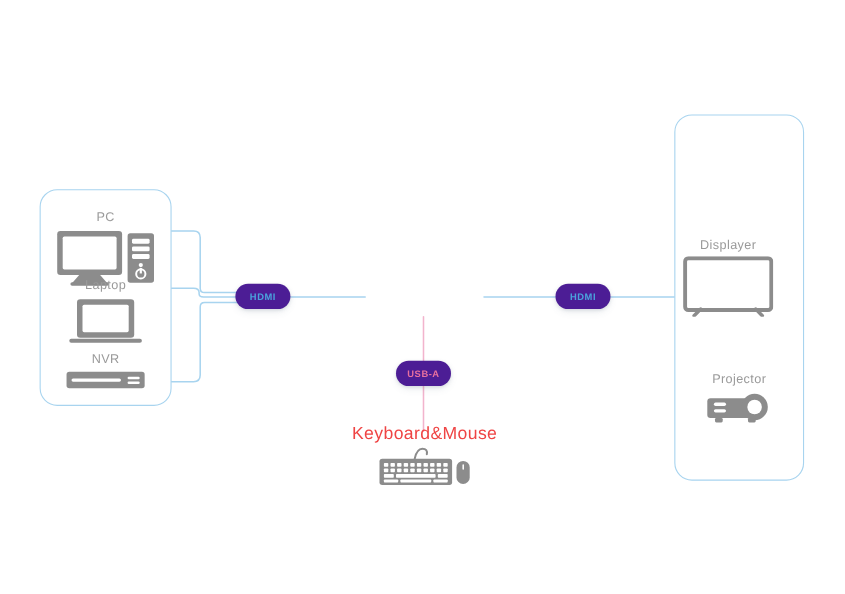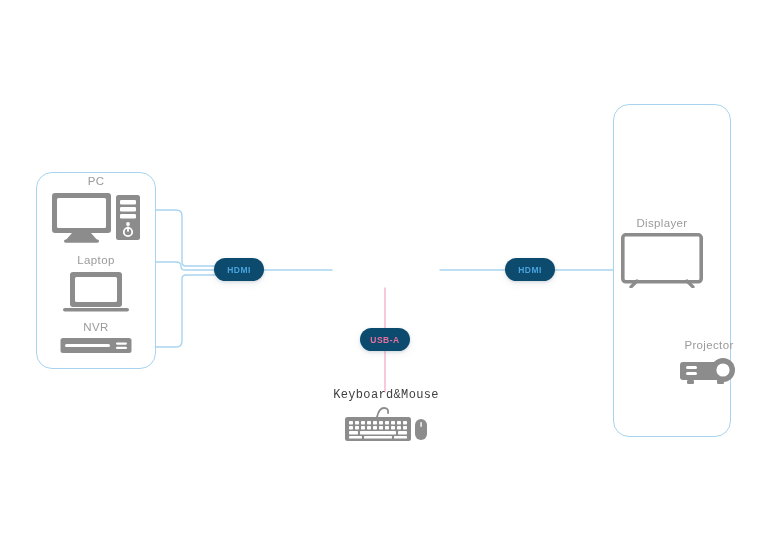--- a/index.html
+++ b/index.html
@@ -88,21 +88,21 @@
     font-weight: 400;
   }
 
   
   .pill {
     position: absolute;
     display: flex;
     align-items: center;
     justify-content: center;
     border-radius: 999px;
-    background: #0c4a6e;
+    background: #4c1d95;
     box-shadow: 0 1px 3px rgba(90, 110, 130, 0.20),
                 0 3px 7px rgba(90, 110, 130, 0.10);
     font-size: 8.5px;
     letter-spacing: 0.5px;
     font-weight: 700;
     box-sizing: border-box;
   }
   .pill-hdmi {
     width: 50px;
     height: 23px;
@@ -119,23 +119,22 @@
 
   
   #peripheral {
     position: absolute;
     left: 320px;
     top: 388px;
     width: 132px;
     text-align: center;
   }
   #peripheral .device-label {
-    color: #404040;
-    font-size: 12px;
-    font-family: Liberation Mono, monospace;
+    color: #ef4444;
+    font-size: 16px;
   }
 
   
   #dev-pc      { top: 174px; }
   #dev-laptop  { top: 253px; }
   #dev-nvr     { top: 320px; }
 
   
   #dev-tv        { top: 110px; }
   #dev-displayer { top: 216px; }
@@ -165,21 +164,21 @@
     </g>
     <g fill="none" stroke="#f2b4cd" stroke-width="1.4" stroke-linecap="round">
 
       <path d="M385 288 V 328"></path>
       <path d="M385 351 V 392"></path>
     </g>
   </svg>
 
   <div class="panel" id="panel-sources"></div>
 
-  <div class="abs-wrap device" id="dev-pc" style="left:36px;width:120px;">
+  <div class="abs-wrap device" id="dev-pc" style="left:36px;width:120px;margin-top:17px;">
     <div class="device-label">PC</div>
     <svg class="device-art" width="92" height="52" viewBox="0 0 92 52" xmlns="http://www.w3.org/2000/svg">
 
       <rect x="2" y="2" width="59" height="40" rx="3" fill="#8c8c8c"></rect>
       <rect x="7" y="7" width="49" height="30" rx="1.5" fill="#ffffff"></rect>
       <path d="M22 42 h19 l7 8 h-33 z" fill="#8c8c8c"></path>
       <rect x="14" y="48.5" width="35" height="3.2" rx="1.6" fill="#8c8c8c"></rect>
 
       <rect x="66" y="4" width="24" height="45" rx="2.5" fill="#8c8c8c"></rect>
       <rect x="70" y="9" width="16" height="4.5" rx="1.3" fill="#ffffff"></rect>
@@ -264,21 +263,21 @@
 
   <div class="abs-wrap device" id="dev-displayer" style="left:613px;width:98px;">
     <div class="device-label">Displayer</div>
     <svg class="device-art" width="82" height="55" viewBox="0 0 82 55" xmlns="http://www.w3.org/2000/svg">
       <rect x="1.8" y="1.8" width="78.4" height="47" rx="3" fill="none" stroke="#8c8c8c" stroke-width="3.6"></rect>
       <path d="M16 48 l-6 6" stroke="#8c8c8c" stroke-width="3.2" stroke-linecap="round" fill="none"></path>
       <path d="M66 48 l6 6" stroke="#8c8c8c" stroke-width="3.2" stroke-linecap="round" fill="none"></path>
     </svg>
   </div>
 
-  <div class="abs-wrap device" id="dev-projector" style="left:613px;width:118px;padding-left:37px;">
+  <div class="abs-wrap device" id="dev-projector" style="left:613px;width:118px;">
     <div class="device-label">Projector</div>
     <svg class="device-art" width="62" height="34" viewBox="0 0 62 34" xmlns="http://www.w3.org/2000/svg">
       <rect x="2" y="7" width="48" height="18" rx="3" fill="#8c8c8c"></rect>
       <circle cx="45" cy="15" r="12" fill="#8c8c8c"></circle>
       <circle cx="45" cy="15" r="6.6" fill="#ffffff"></circle>
       <rect x="8" y="11" width="11" height="3" rx="1.5" fill="#ffffff"></rect>
       <rect x="8" y="17" width="11" height="3" rx="1.5" fill="#ffffff"></rect>
       <rect x="9" y="25" width="7" height="4" rx="1.2" fill="#8c8c8c"></rect>
       <rect x="39" y="25" width="7" height="4" rx="1.2" fill="#8c8c8c"></rect>
     </svg>

